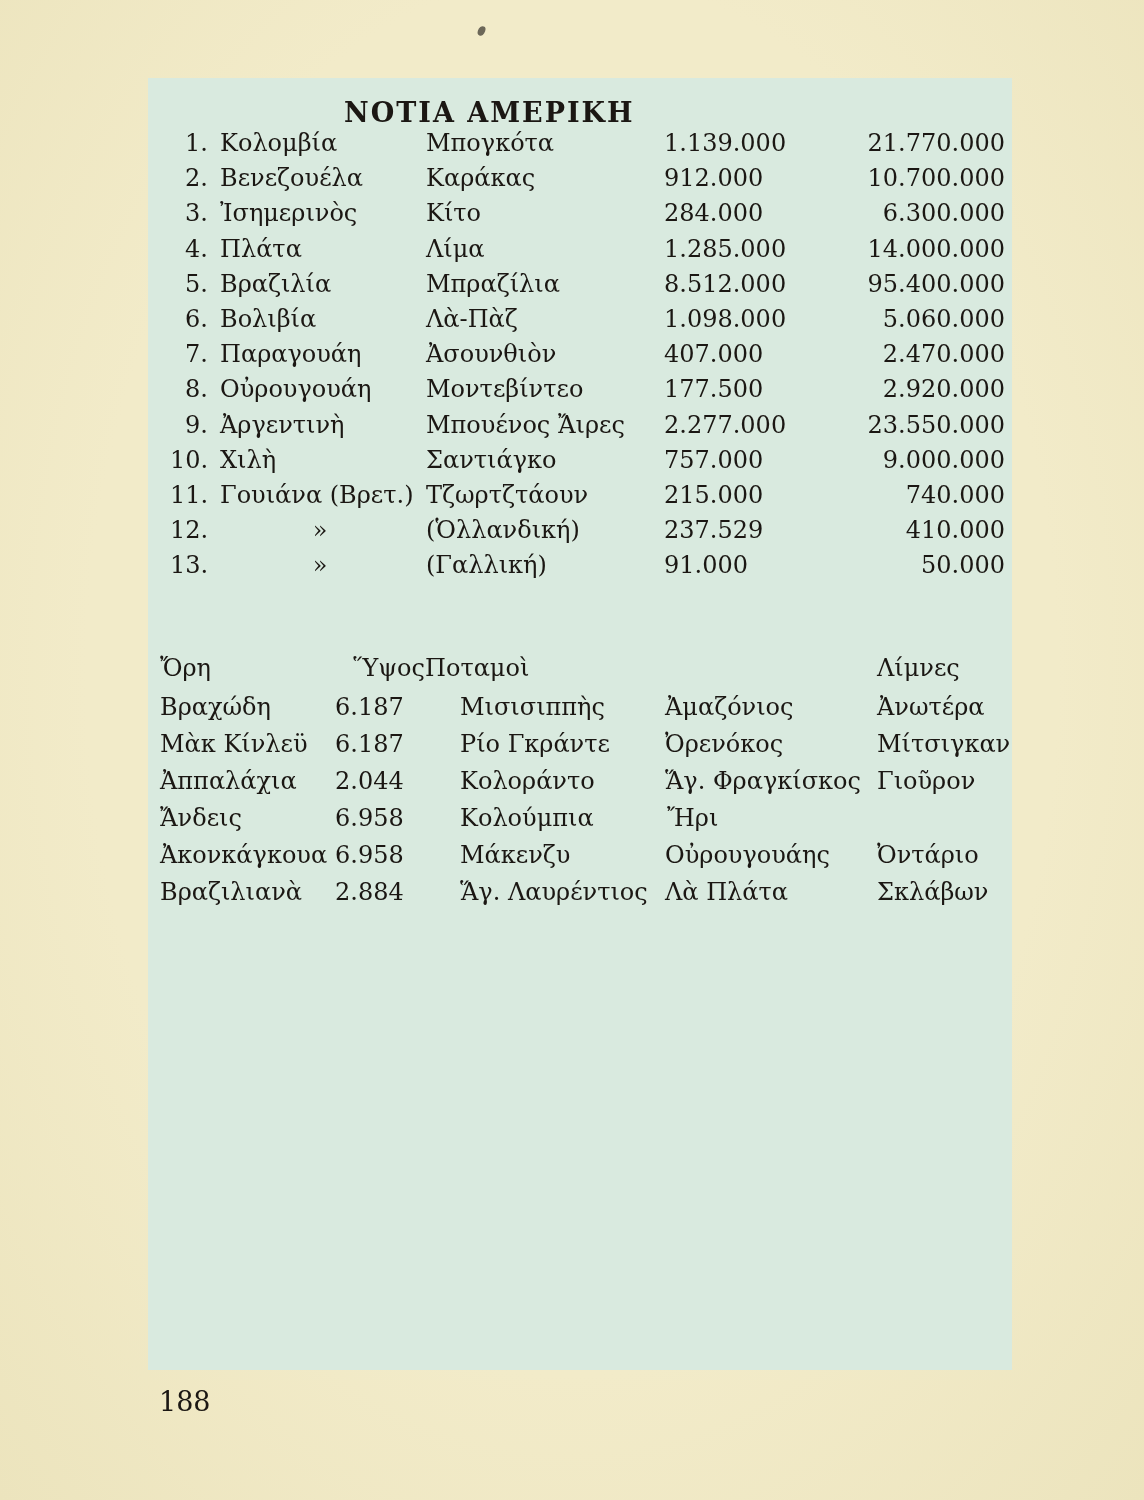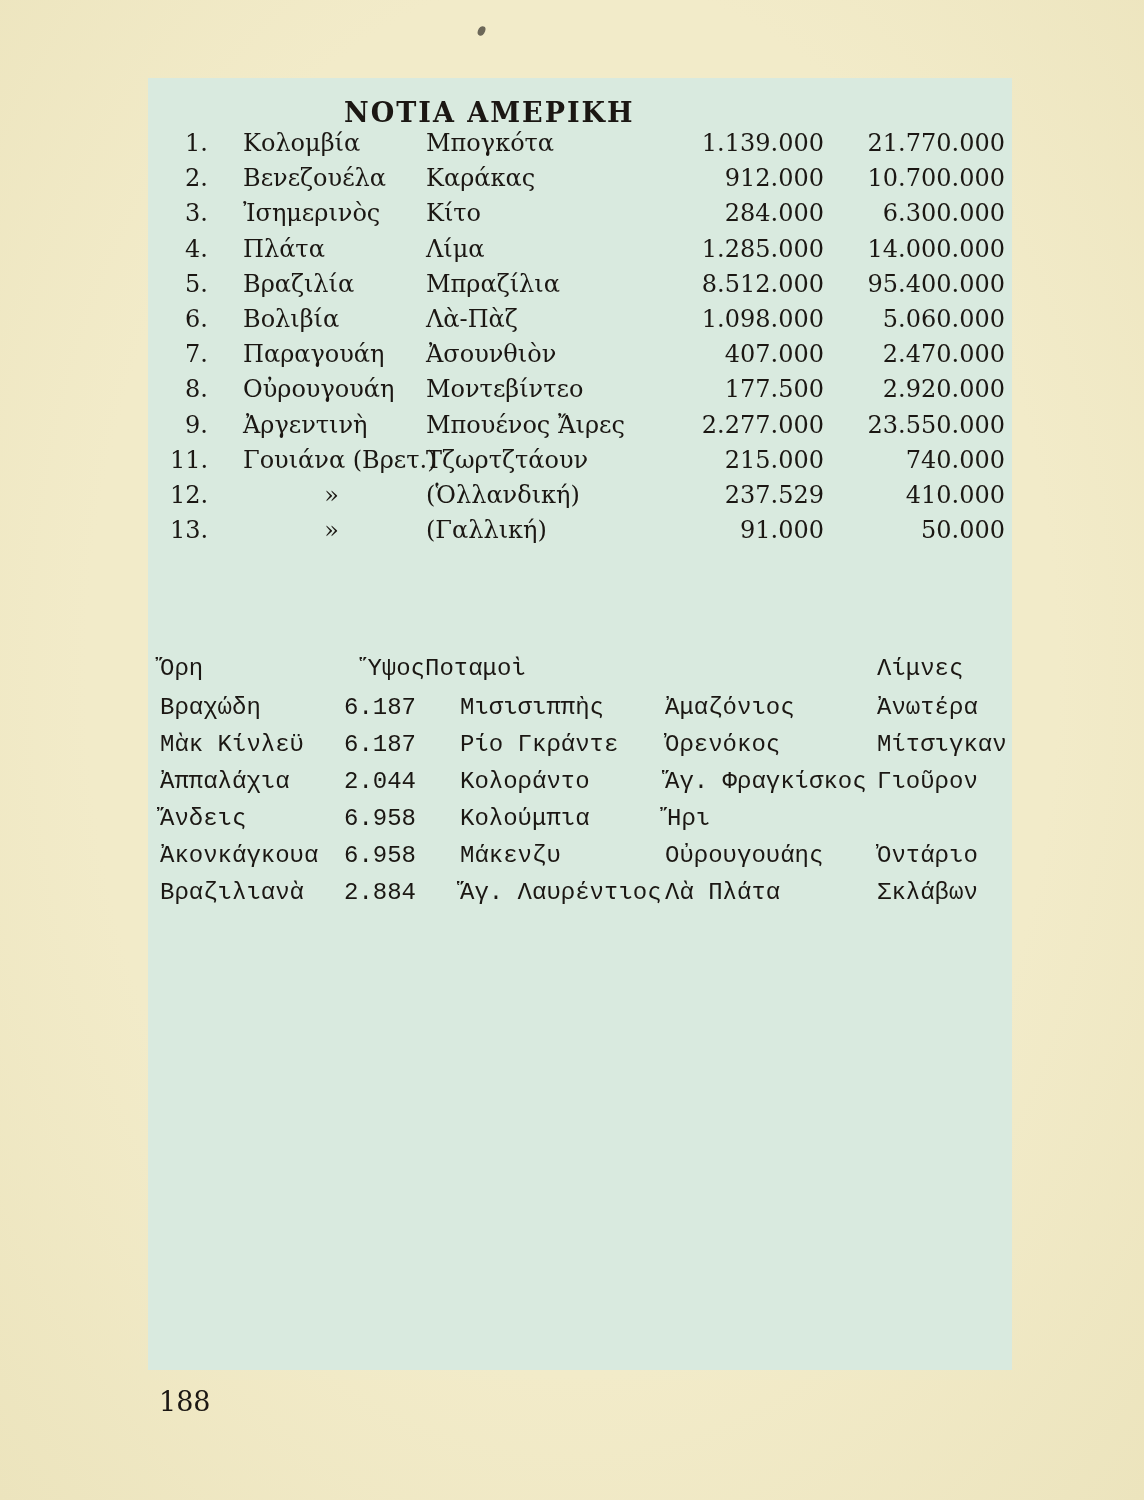--- a/index.html
+++ b/index.html
@@ -58,48 +58,47 @@
     font-size: 24px;
   }
   .c-row {
     display: grid;
     grid-template-columns: 44px 212px 238px 160px 181px;
     height: 35.2px;
     align-items: baseline;
     line-height: 35.2px;
   }
   .c-num   { text-align: right; padding-right: 6px; }
-  .c-country { padding-left: 6px; white-space: nowrap; margin-left: 23px; }
+  .c-country { padding-left: 6px; white-space: nowrap; }
   .c-country.ditto { text-align: center; padding-left: 0; }
   .c-capital { white-space: nowrap; }
-  .c-pop1  { text-align: right; }
+  .c-pop1  { }
   .c-pop2  { text-align: right; }
   
   .geo {
     position: absolute;
     left: 160px;
     top: 650px;
     width: 845px;
     font-size: 24px;
-    font-family: Liberation Mono, monospace;
   }
   .g-row {
     display: grid;
     grid-template-columns: 175px 90px 210px 210px 160px;
     height: 37px;
     align-items: baseline;
     line-height: 37px;
   }
   .g-head { margin-bottom: 2px; }
   .g-head .g-rivers-head {
     grid-column: 3 / span 2;
     text-align: left;
   }
   .g-mountain { white-space: nowrap; }
-  .g-height   { text-align: center; white-space: nowrap; }
+  .g-height   { text-align: left; white-space: nowrap; }
   .g-river1   { padding-left: 35px; white-space: nowrap; }
   .g-river2   { padding-left: 30px; white-space: nowrap; }
   .g-lake     { padding-left: 32px; white-space: nowrap; }
   .g-head .g-height { text-align: right; }
   
   .page-number {
     position: absolute;
     left: 159px;
     top: 1386px;
     font-size: 27px;
@@ -180,20 +179,27 @@
   </div>
 
   <div class="c-row">
     <span class="c-num">9.</span>
     <span class="c-country">Ἀργεντινὴ</span>
     <span class="c-capital">Μπουένος Ἄιρες</span>
     <span class="c-pop1">2.277.000</span>
     <span class="c-pop2">23.550.000</span>
   </div>
 
+  <div class="c-row">
+    <span class="c-num">10.</span>
+    <span class="c-country">Χιλὴ</span>
+    <span class="c-capital">Σαντιάγκο</span>
+    <span class="c-pop1">757.000</span>
+    <span class="c-pop2">9.000.000</span>
+  </div>
 
   <div class="c-row">
     <span class="c-num">11.</span>
     <span class="c-country">Γουιάνα (Βρετ.)</span>
     <span class="c-capital">Τζωρτζτάουν</span>
     <span class="c-pop1">215.000</span>
     <span class="c-pop2">740.000</span>
   </div>
 
   <div class="c-row">

